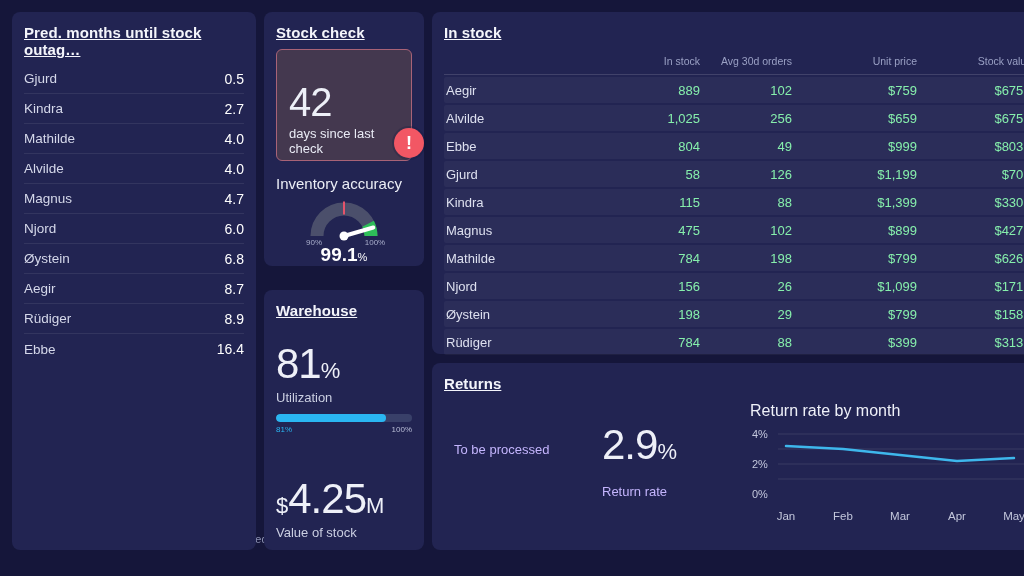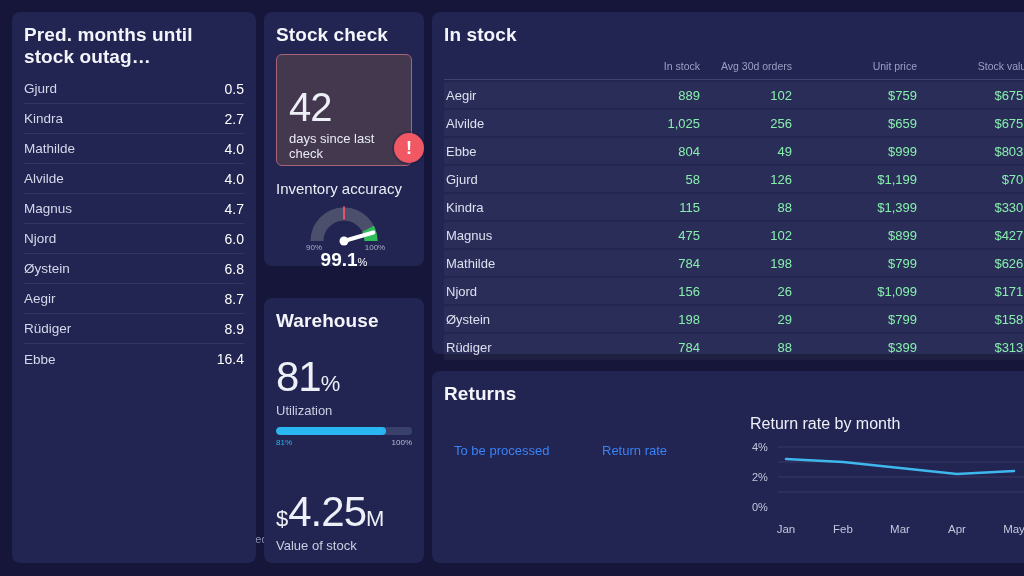--- a/index.html
+++ b/index.html
@@ -11,28 +11,28 @@
     overflow:hidden;
   }
   .dashboard { display:flex; flex-direction:column; height:100%; }
   .main {
     height:514px;
     display:grid;
     grid-template-columns:244px 160px 1fr;
     gap:8px;
     padding:12px 12px 0 12px;
   }
-  .col { display:flex; flex-direction:column; gap:17px; }
+  .col { display:flex; flex-direction:column; gap:9px; }
   .panel {
     background:#222452;
     border-radius:8px;
     padding:10px 12px;
     position:relative;
   }
-  .panel-title { font-size:19px; font-weight:700; color:#f4f5fb; margin:2px 0 6px; letter-spacing:.1px; }
+  .panel-title { font-size:15px; font-weight:700; color:#f4f5fb; margin:2px 0 6px; letter-spacing:.1px;text-decoration:underline; }
 
   
   .kv-list { margin-top:4px; }
   .kv-row {
     display:flex; justify-content:space-between; align-items:center;
     height:30px; border-bottom:1px solid rgba(255,255,255,.08);
   }
   .kv-row:last-child { border-bottom:none; }
   .kv-name { font-size:13.5px; color:#d5d8ea; }
   .kv-val { font-size:14px; color:#ffffff; }
@@ -92,21 +92,21 @@
     font-size:13px;
   }
   .tbl-row .c-name { color:#dde0ef; padding-left:2px; }
   .tbl-row .c-num { text-align:right; color:#86efac; }
 
   
   .returns { flex:1; }
   .returns-body { display:flex; align-items:flex-start; }
   .stat { width:148px; margin-top:26px; }
   .stat:first-child { margin-left:10px; }
-  .stat-label { font-size:13px; color:#3b82f6; margin-top:6px; }
+  .stat-label { font-size:13px; color:#c4b5fd; margin-top:18px; }
   .chart-box { margin-left:auto; width:282px; margin-top:0; }
   .chart-title { font-size:16px; font-weight:500; color:#eef0f8; margin:4px 0 2px; }
 
   
   footer { height:50px; display:flex; align-items:center; padding:0 14px; gap:12px; background:#15163a; }
   .brandmark { width:20px; height:20px; display:block; }
   .dash-title { font-size:18px; font-weight:500; color:#eef0f8; }
   .powered { font-size:11px; color:#8d92b4; margin-left:2px; }
   .powered .brand { color:#c0c4da; font-weight:700; margin-left:3px; }
   .clock { margin-left:auto; font-size:17px; color:#eef0f8; letter-spacing:.5px; }
@@ -302,20 +302,23 @@
           </div>
       </section>
 
       <section class="panel returns">
         <h2 class="panel-title">Returns</h2>
         <div class="returns-body">
           <div class="stat">
             <div class="stat-label">To be processed</div>
           </div>
           <div class="stat">
+            <div class="big-number">
+              <span>2.9</span><span class="unit">%</span>
+            </div>
             <div class="stat-label">Return rate</div>
           </div>
           <div class="chart-box">
             <div class="chart-title">Return rate by month</div>
             <svg id="lineChart" width="282" height="104" viewBox="0 0 282 104">
                 <line x1="28" x2="276" y1="57" y2="57" stroke="rgba(255,255,255,0.10)" stroke-width="1"></line>
                 <line x1="28" x2="276" y1="42" y2="42" stroke="rgba(255,255,255,0.10)" stroke-width="1"></line>
                 <line x1="28" x2="276" y1="27" y2="27" stroke="rgba(255,255,255,0.10)" stroke-width="1"></line>
                 <line x1="28" x2="276" y1="12" y2="12" stroke="rgba(255,255,255,0.10)" stroke-width="1"></line>
                 <text x="2" y="76" font-size="11" fill="#c3c7dc">0%</text>

